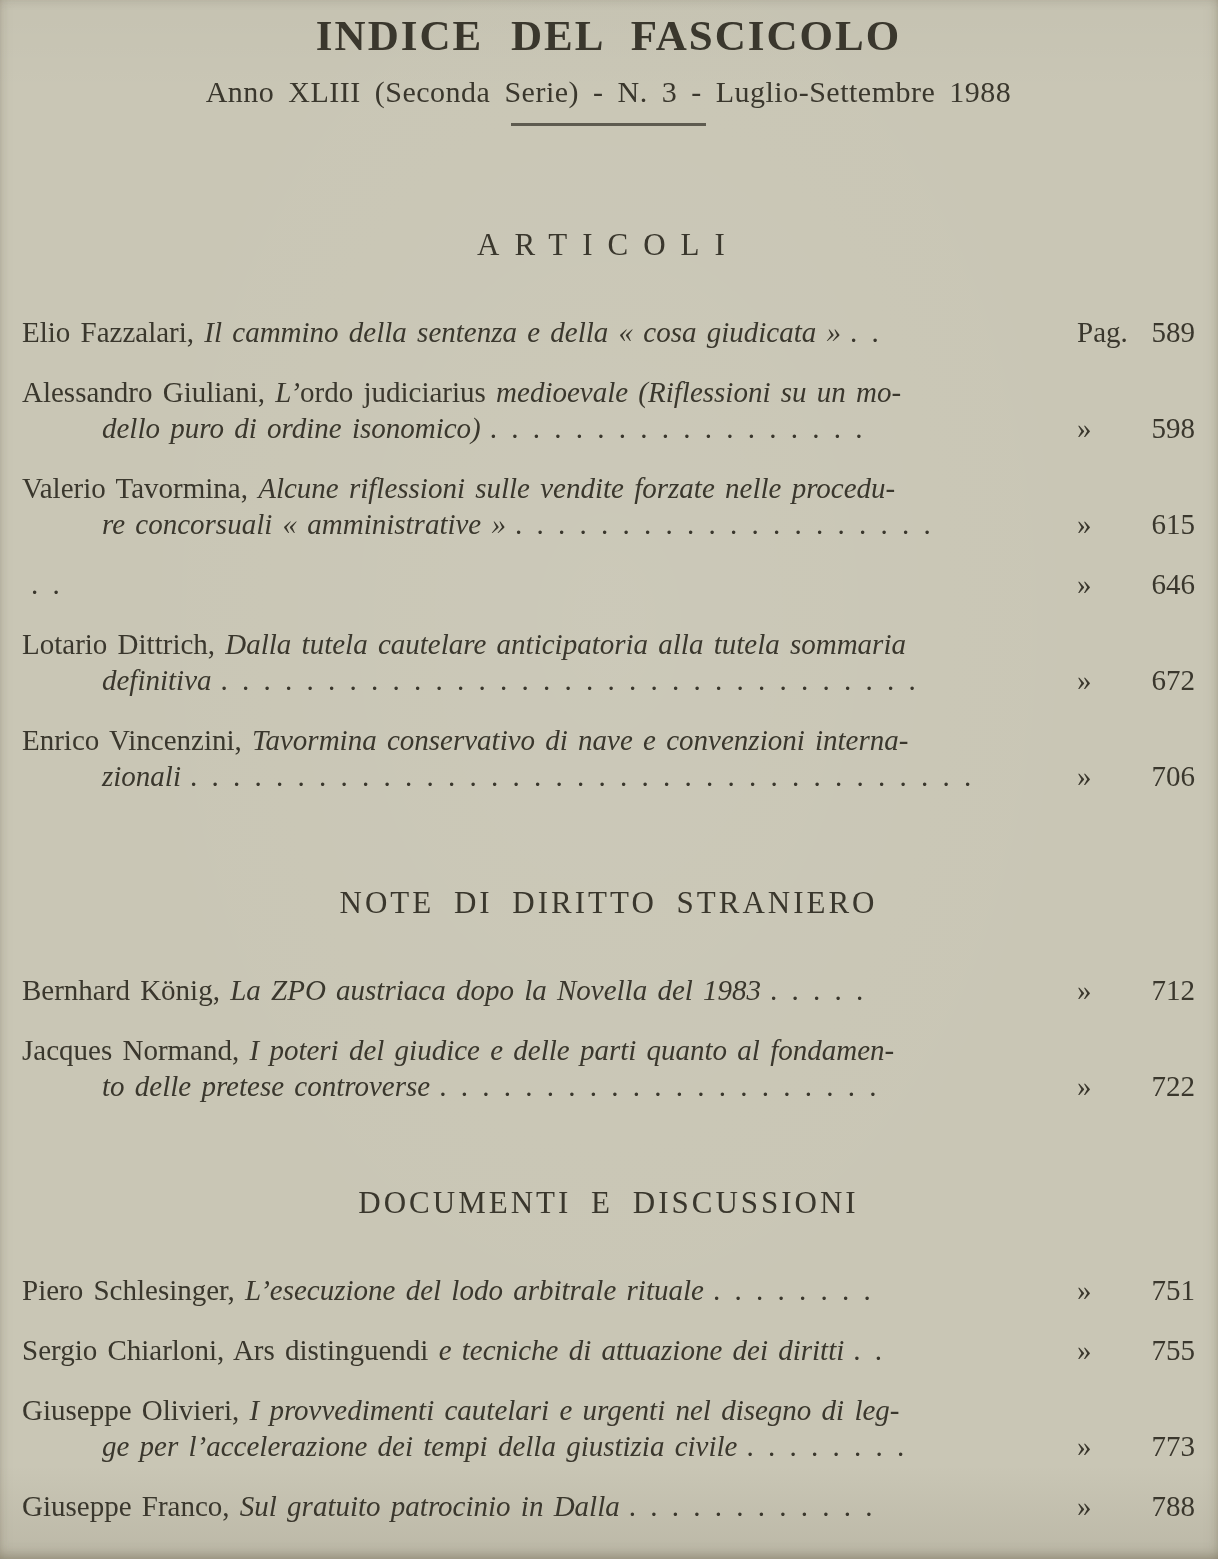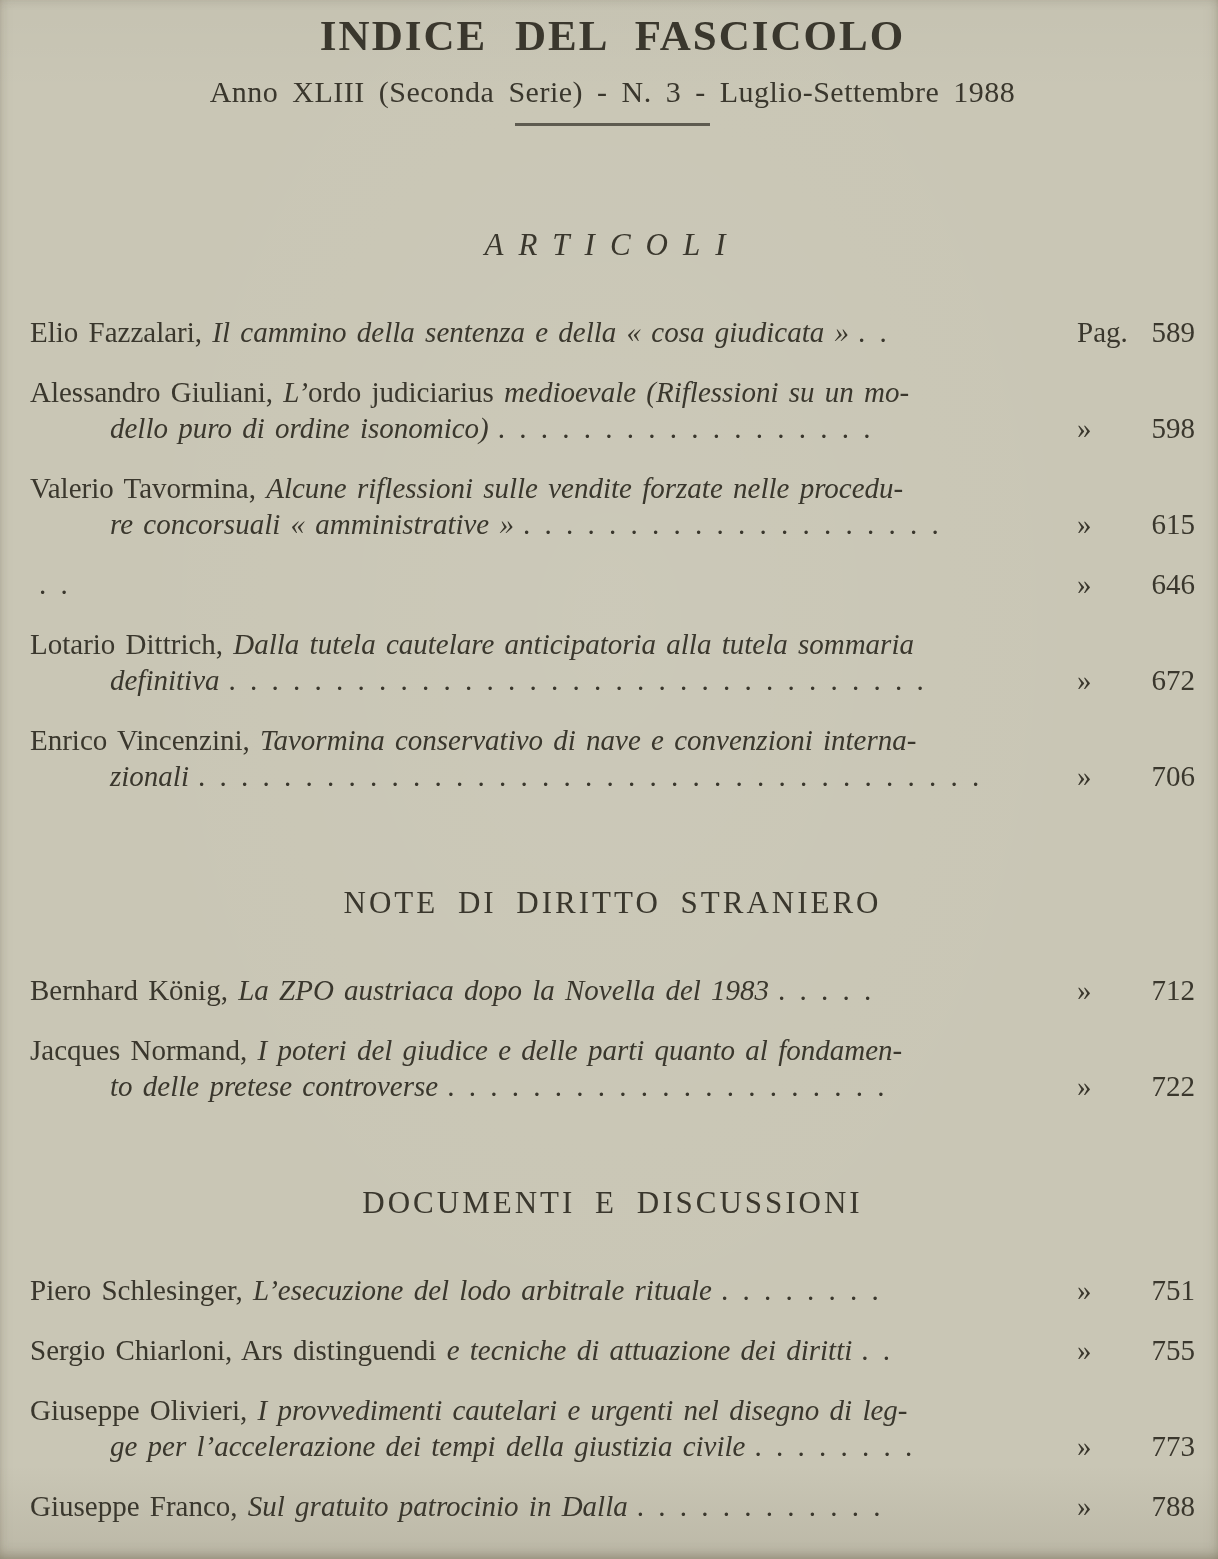--- a/index.html
+++ b/index.html
@@ -12,21 +12,21 @@
   body{
     width:1218px;height:1559px;
     background:var(--paper);
     color:var(--ink);
     font-family:"Liberation Serif","DejaVu Serif",serif;
     overflow:hidden;
     position:relative;
   }
   .page{
     width:100%;height:100%;
-    padding:10px 23px 0 30px;
+    padding:10px 23px 0 22px;
     position:relative;
     background:
       radial-gradient(ellipse at 50% 40%, rgba(255,255,255,0.05), rgba(0,0,0,0.0) 60%),
       linear-gradient(180deg, rgba(0,0,0,0.02) 0%, rgba(0,0,0,0) 6%, rgba(0,0,0,0) 94%, rgba(70,60,40,0.10) 100%);
   }
   
   .page::after{
     content:"";
     position:absolute;inset:0;
     pointer-events:none;
@@ -64,21 +64,20 @@
   .section-heading{
     text-align:center;
     font-size:31px;
     line-height:38px;
     letter-spacing:3px;
     word-spacing:9px;
   }
   .section-heading.wide{
     letter-spacing:15px;
     word-spacing:2px;
-    font-style:italic;
   }
   .entries{ margin-top:50px; }
   .entry{ margin-bottom:24px; }
   .line{
     display:flex;
     align-items:baseline;
     font-size:29px;
     line-height:36px;
   }
   .line.indent{ padding-left:80px; }

